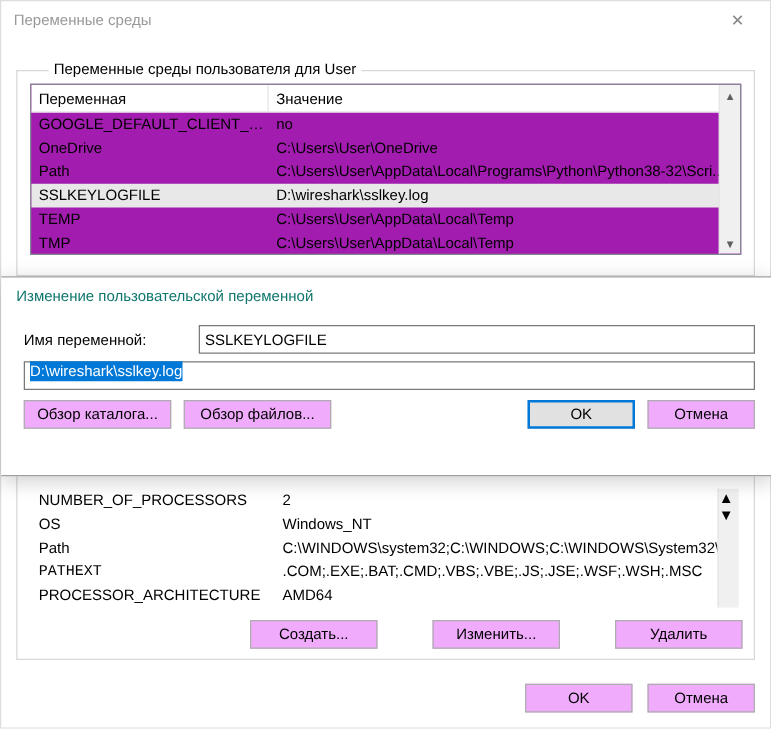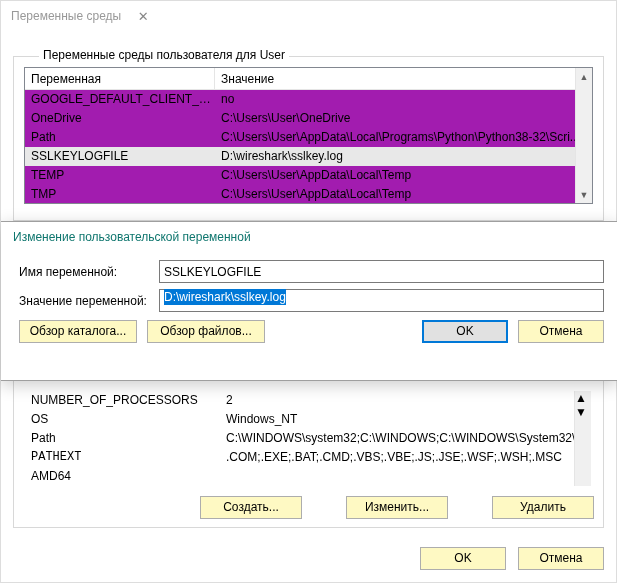--- a/index.html
+++ b/index.html
@@ -20,20 +20,21 @@
   border: 1px solid #ddd;
   position: relative;
 }
 .titlebar {
   height: 30px;
   display: flex;
   align-items: center;
   padding: 0 4px 0 10px;
   color: #999;
   font-size: 12px;
+  justify-content: space-between;
 }
 .titlebar .close {
   width: 44px;
   height: 28px;
   display: flex;
   align-items: center;
   justify-content: center;
   color: #888;
   font-size: 13px;
 }
@@ -131,21 +132,21 @@
   width: 17px;
   background: #f0f0f0;
   border-left: 1px solid #e5e5e5;
   display: flex;
   flex-direction: column;
 }
 
 .btn {
   height: 23px;
   line-height: 21px;
-  background: #fef9c3;
+  background: #f0abfc;
   border: 1px solid #adadad;
   font-family: inherit;
   font-size: 12px;
   padding: 0 4px;
   text-align: center;
   cursor: default;
 }
 .btn.accent {
   border: 2px solid #0078d7;
   line-height: 19px;
@@ -300,20 +301,21 @@
       </div>
       <div class="sys-row">
         <div class="cell col-name" style="width: 195px;">Path</div>
         <div class="cell col-val">C:\WINDOWS\system32;C:\WINDOWS;C:\WINDOWS\System32\Wb...</div>
       </div>
       <div class="sys-row">
         <div class="cell col-name" style="width: 195px; font-family: Liberation Mono, monospace;">PATHEXT</div>
         <div class="cell col-val">.COM;.EXE;.BAT;.CMD;.VBS;.VBE;.JS;.JSE;.WSF;.WSH;.MSC</div>
       </div>
       <div class="sys-row">
+        <div class="cell col-name" style="width: 195px;">PROCESSOR_ARCHITECTURE</div>
         <div class="cell col-val">AMD64</div>
       </div>
     </div>
   <div class="sys-scroll">
     <div class="arrow">▲</div>
     <div class="track"></div>
     <div class="arrow">▼</div>
   </div>
 
   <div class="btn-row btn-row1">
@@ -328,21 +330,20 @@
   </div>
 
   <div class="edit-dialog">
     <div class="edit-title">Изменение пользовательской переменной</div>
     <div class="edit-body">
       <div class="form-row">
         <div class="form-label">Имя переменной:</div>
         <input class="form-input" value="SSLKEYLOGFILE" style="">
       </div>
       <div class="form-row">
-        <div class="form-label">Значение переменной:</div>
         <div class="form-input selected"><span class="sel-text">D:\wireshark\sslkey.log</span></div>
       </div>
       <div class="edit-btns">
         <div class="left">
           <button class="btn">Обзор каталога...</button>
           <button class="btn">Обзор файлов...</button>
         </div>
         <div class="right">
           <button class="btn accent">OK</button>
           <button class="btn">Отмена</button>

